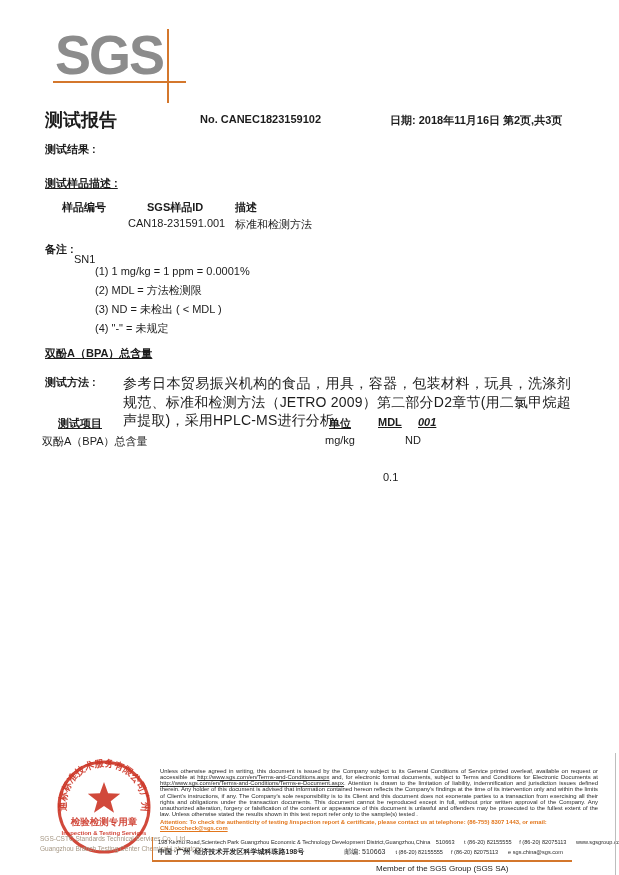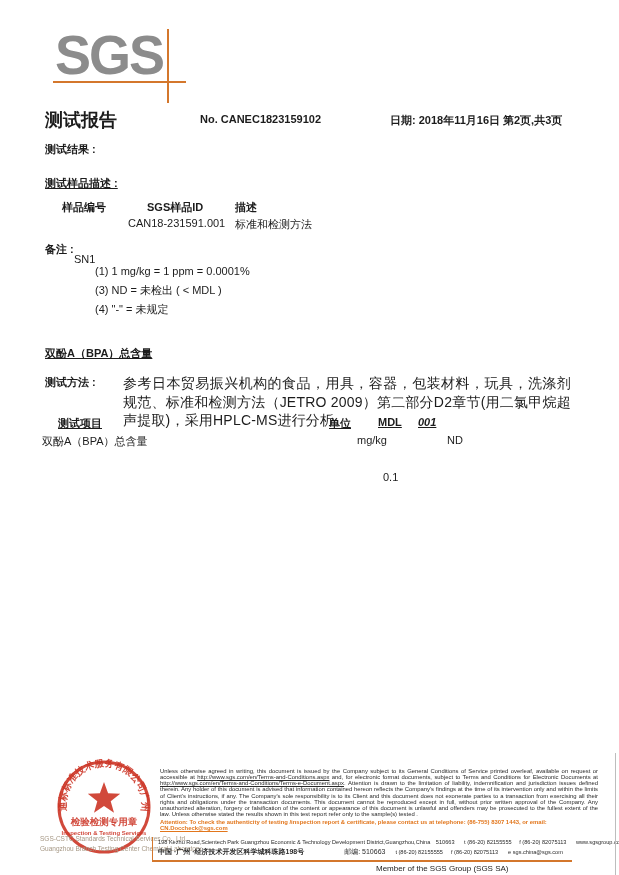--- a/index.html
+++ b/index.html
@@ -46,36 +46,37 @@
   <div class="cell b" style="left:62px;top:200px;">样品编号</div>
   <div class="cell b" style="left:147px;top:200px;">SGS样品ID</div>
   <div class="cell b" style="left:235px;top:200px;">描述</div>
   <div class="cell" style="left:74px;top:217px;margin-top:36px;">SN1</div>
   <div class="cell" style="left:128px;top:217px;">CAN18-231591.001</div>
   <div class="cell" style="left:235px;top:217px;">标准和检测方法</div>
 
   <div class="abs fs11 b" style="left:45px;top:242px;">备注 :</div>
   <div class="abs" style="left:95px;top:262px;">
     <div class="note-line">(1) 1 mg/kg = 1 ppm = 0.0001%</div>
+    <div class="note-line">(2) MDL = 方法检测限</div>
     <div class="note-line">(3) ND = 未检出 ( &lt; MDL )</div>
     <div class="note-line">(4) "-" = 未规定</div>
   </div>
 
   <div class="abs fs11 b u" style="left:45px;top:346px;">双酚A（BPA）总含量</div>
   <div class="abs fs11 b" style="left:45px;top:375px;">测试方法 :</div>
   <div class="abs method-text" style="left:123px;top:374px;width:448px;">参考日本贸易振兴机构的食品，用具，容器，包装材料，玩具，洗涤剂规范、标准和检测方法（JETRO 2009）第二部分D2章节(用二氯甲烷超声提取)，采用HPLC-MS进行分析。</div>
 
   <div class="cell b u" style="left:58px;top:416px;">测试项目</div>
   <div class="cell b u" style="left:329px;top:416px;text-align:right;">单位</div>
   <div class="cell b u" style="left:378px;top:416px;">MDL</div>
   <div class="cell b u i" style="left:418px;top:416px;">001</div>
   <div class="cell" style="left:42px;top:434px;">双酚A（BPA）总含量</div>
-  <div class="cell" style="left:325px;top:434px;margin-left:32px;">mg/kg</div>
+  <div class="cell" style="left:325px;top:434px;">mg/kg</div>
   <div class="cell" style="left:383px;top:434px;margin-top:37px;">0.1</div>
-  <div class="cell" style="left:447px;top:434px;text-align:center;">ND</div>
+  <div class="cell" style="left:405px;top:434px;text-align:center;">ND</div>
 
   <svg class="stamp-svg" width="100" height="100" viewBox="0 0 100 100">
     <circle cx="50" cy="50" r="45" fill="none" stroke="#cc3526" stroke-width="3" opacity="0.9"></circle>
     <path id="stampArc" d="M 13,56 A 38 38 0 1 1 87,56" fill="none"></path>
     <text font-size="9.5" fill="#cc3526" font-weight="bold" opacity="0.9">
       <textPath href="#stampArc" startOffset="2">通标标准技术服务有限公司广州分公司</textPath>
     </text>
     <polygon points="50,25 54.1,36.3 66.2,36.7 56.7,44.2 60,55.8 50,49 40,55.8 43.3,44.2 33.8,36.7 45.9,36.3" fill="#cc3526" opacity="0.9"></polygon>
     <text x="50" y="68" text-anchor="middle" font-size="9.5" fill="#cc3526" font-weight="bold" opacity="0.9">检验检测专用章</text>
     <text x="50" y="78" text-anchor="middle" font-size="6" fill="#cc3526" font-weight="bold" opacity="0.9">Inspection &amp; Testing Services</text>

